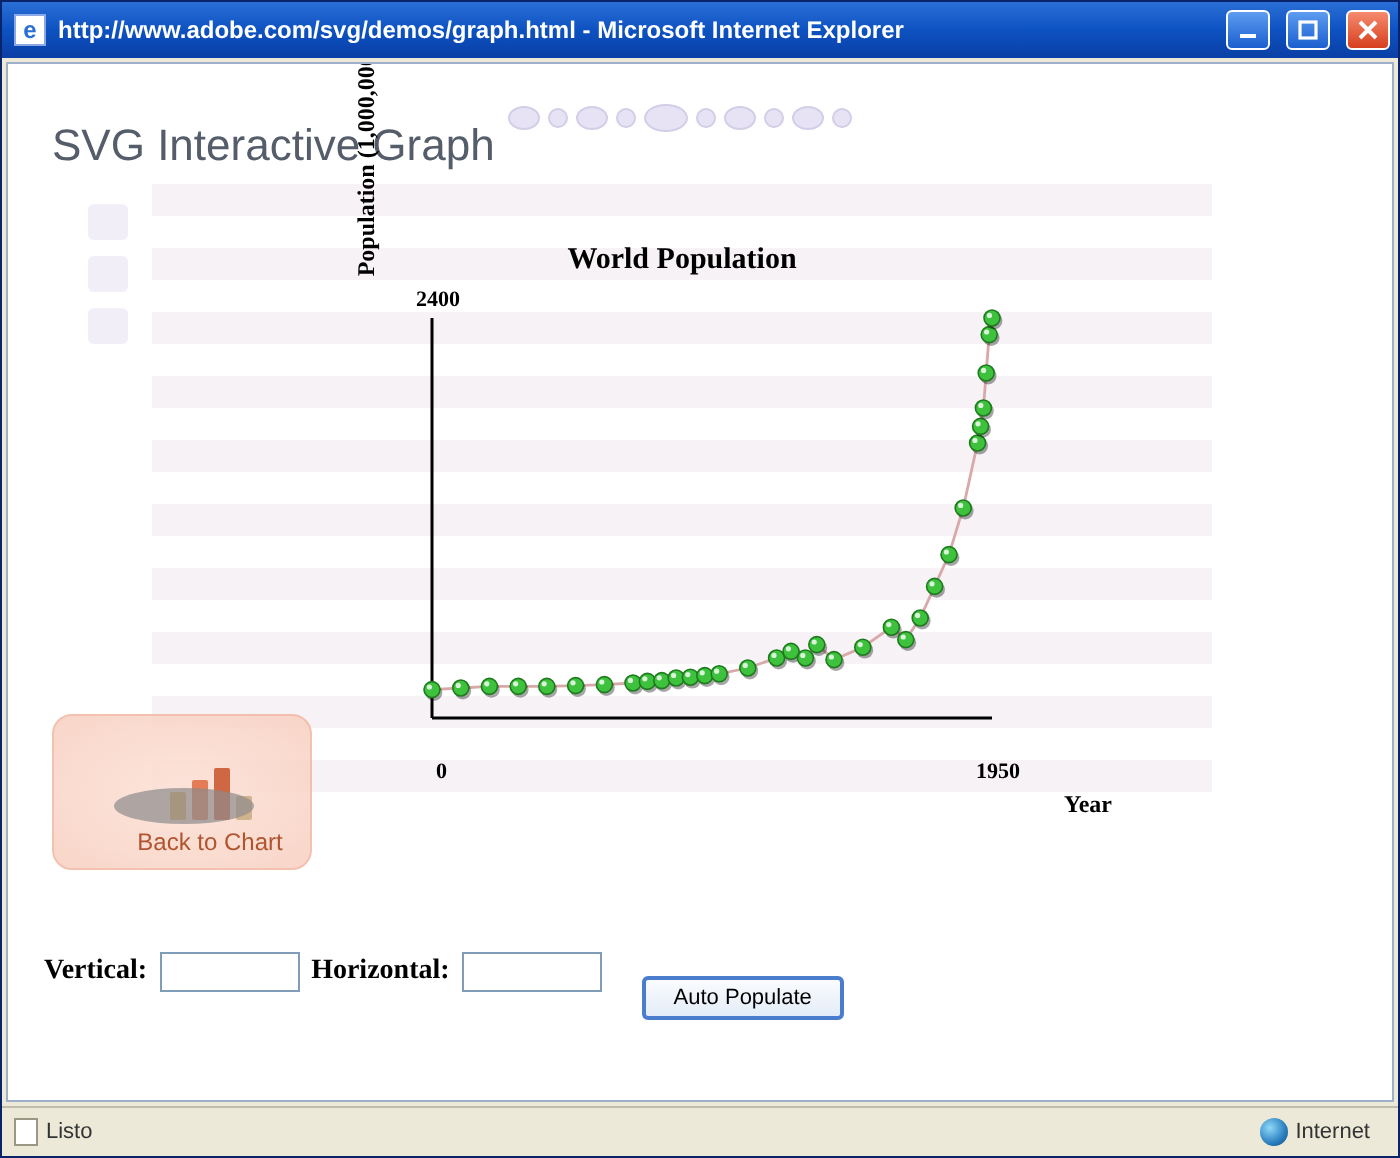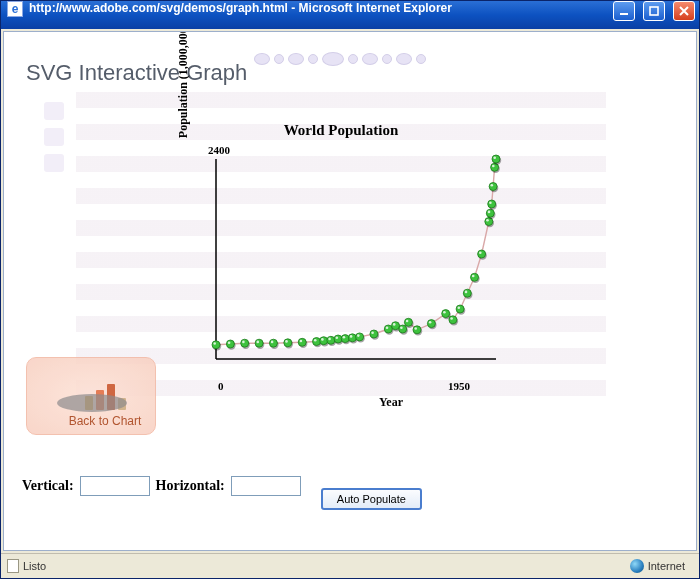--- a/index.html
+++ b/index.html
@@ -16,20 +16,21 @@
     height: 579px;
     background: #ece9d8;
     border: 1px solid #0a246a;
     display: flex;
     flex-direction: column;
   }
   .titlebar {
     height: 28px;
     background: linear-gradient(to bottom, #2a6fd6 0%, #0d52c1 50%, #0a3fa5 100%);
     display: flex;
+    align-items: center;
     padding: 0 4px 0 6px;
     color: #fff;
     font-weight: bold;
     gap: 6px;
   }
   .titlebar .favicon {
     width: 16px; height: 16px;
     display: inline-block;
     background: #fff;
     border: 1px solid #8aa8e6;
@@ -126,28 +127,28 @@
     transform: rotate(-90deg);
     transform-origin: left top;
     font-weight:bold;
     font-size:12px;
     text-align:center;
     font-family: "Times New Roman", serif;
   }
   .xlabel {
     position:absolute;
     left:150px; right:50px; bottom:-8px;
-    text-align:center;
+    text-align:right;
     font-weight:bold;
     font-size:12px;
     font-family: "Times New Roman", serif;
   }
   .tick-ymax { position:absolute; left:132px; top:52px; font-size:11px; font-weight:bold; font-family: "Times New Roman", serif;}
   .tick-xmin { position:absolute; left:142px; bottom:10px; font-size:11px; font-weight:bold; font-family: "Times New Roman", serif;}
-  .tick-xmax { position:absolute; left:372px; bottom:10px; font-size:11px; font-weight:bold; font-family: "Times New Roman", serif;}
+  .tick-xmax { position:absolute; left:412px; bottom:10px; font-size:11px; font-weight:bold; font-family: "Times New Roman", serif;}
 
   svg.plot {
     position:absolute;
     left:130px; top:62px;
     width:300px; height:225px;
   }
 
   .back-to-chart {
     position:absolute;
     left:22px; top:325px;

